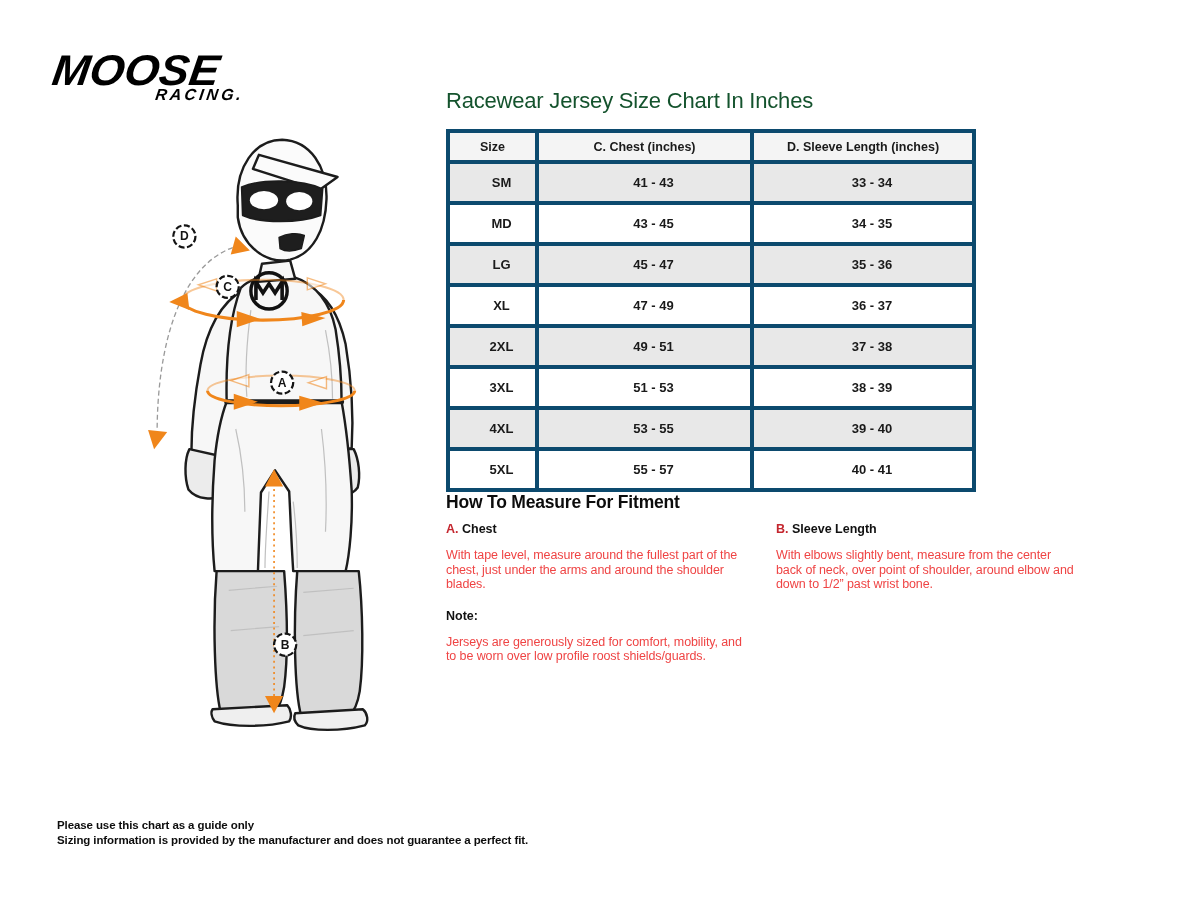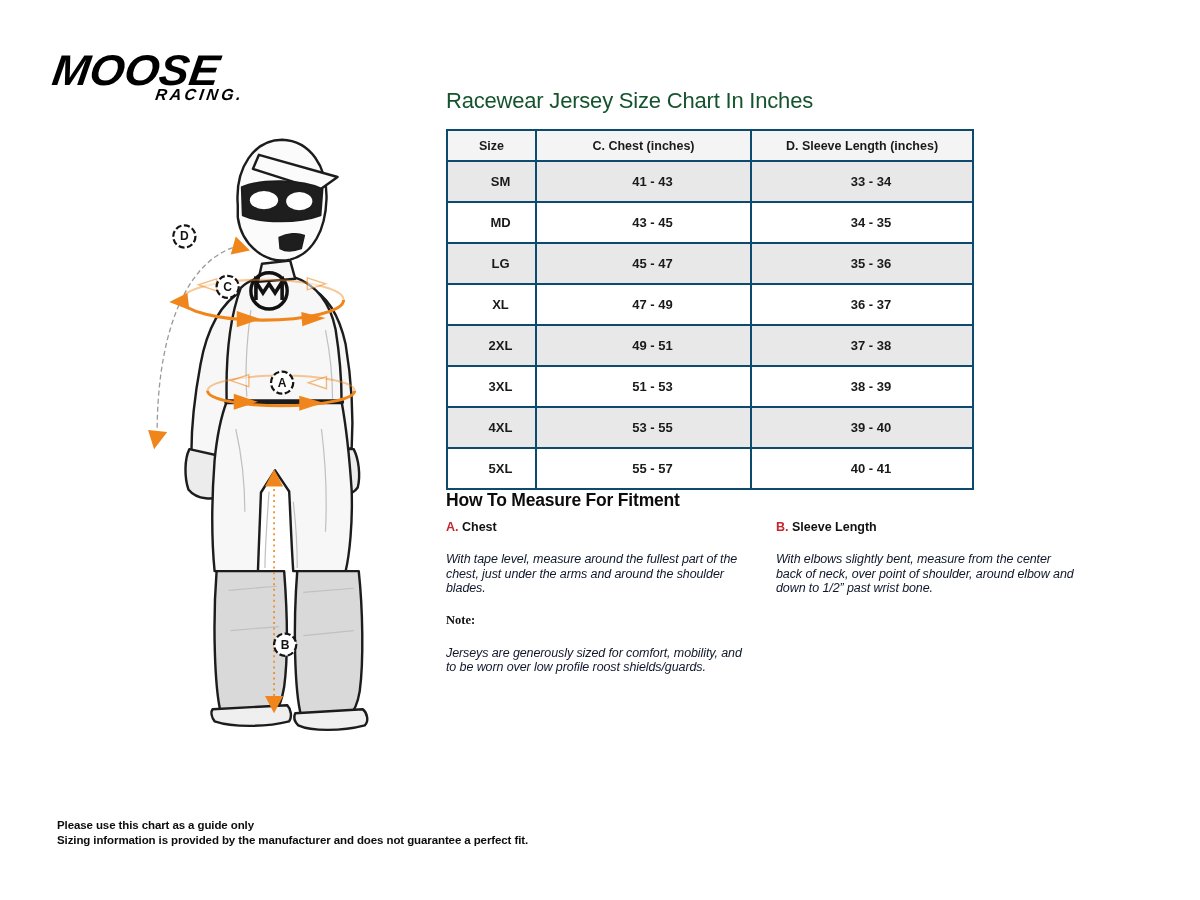--- a/index.html
+++ b/index.html
@@ -24,40 +24,40 @@
 
   
   .figure { position:absolute; left:140px; top:126px; width:252px; height:606px; }
 
   
   .content { position:absolute; left:446px; top:88px; width:648px; }
   h1.title { font-size:22px; font-weight:normal; letter-spacing:-0.2px; color:#14532d; }
 
   table.size-chart { border-collapse:collapse; width:526px; margin-top:15px; table-layout:fixed; }
   .size-chart th, .size-chart td {
-    border:2px solid #0c4a6e; text-align:center; vertical-align:middle;
+    border:4px solid #0c4a6e; text-align:center; vertical-align:middle;
     font-weight:bold; color:#1a1a1a;
   }
   .size-chart th { height:31px; font-size:12.5px; background:#f4f4f4; }
   .size-chart td { height:41px; font-size:13px;padding-left:18px; }
   .size-chart tbody tr:nth-child(odd)  { background:#e8e8e8; }
   .size-chart tbody tr:nth-child(even) { background:#ffffff; }
   .col-size { width:89px; } .col-chest { width:215px; } .col-sleeve { width:222px; }
 
   h2.howto { font-size:17.5px; font-weight:bold; letter-spacing:-0.2px; color:#0c0c0c; }
 
   .measure-cols { display:grid; grid-template-columns:330px 318px; margin-top:9px; }
   .measure-title { font-size:12.5px; font-weight:bold; color:#111; }
   .measure-title .red { color:#c4262e; }
   .measure-col p, .note p {
-    margin-top:18px; font-size:12.5px; line-height:14.6px; letter-spacing:-0.1px; color:#0f172a;font-style:italic;
+    margin-top:12px; font-size:12.5px; line-height:14.6px; letter-spacing:-0.1px; color:#ef4444;
   }
   .measure-col p { width:302px; }
   .note { margin-top:17px; }
-  .note-label { font-size:12.5px; font-weight:bold; color:#111;font-family:Liberation Serif, serif; }
+  .note-label { font-size:12.5px; font-weight:bold; color:#111; }
   .note p { width:300px; }
 
   
   .disclaimer {
     position:absolute; left:57px; top:818px; font-size:11.5px; font-weight:bold;
     line-height:1.34; letter-spacing:-0.1px; color:#0d0d0d;
   }
 </style>
 </head>
 <body>

